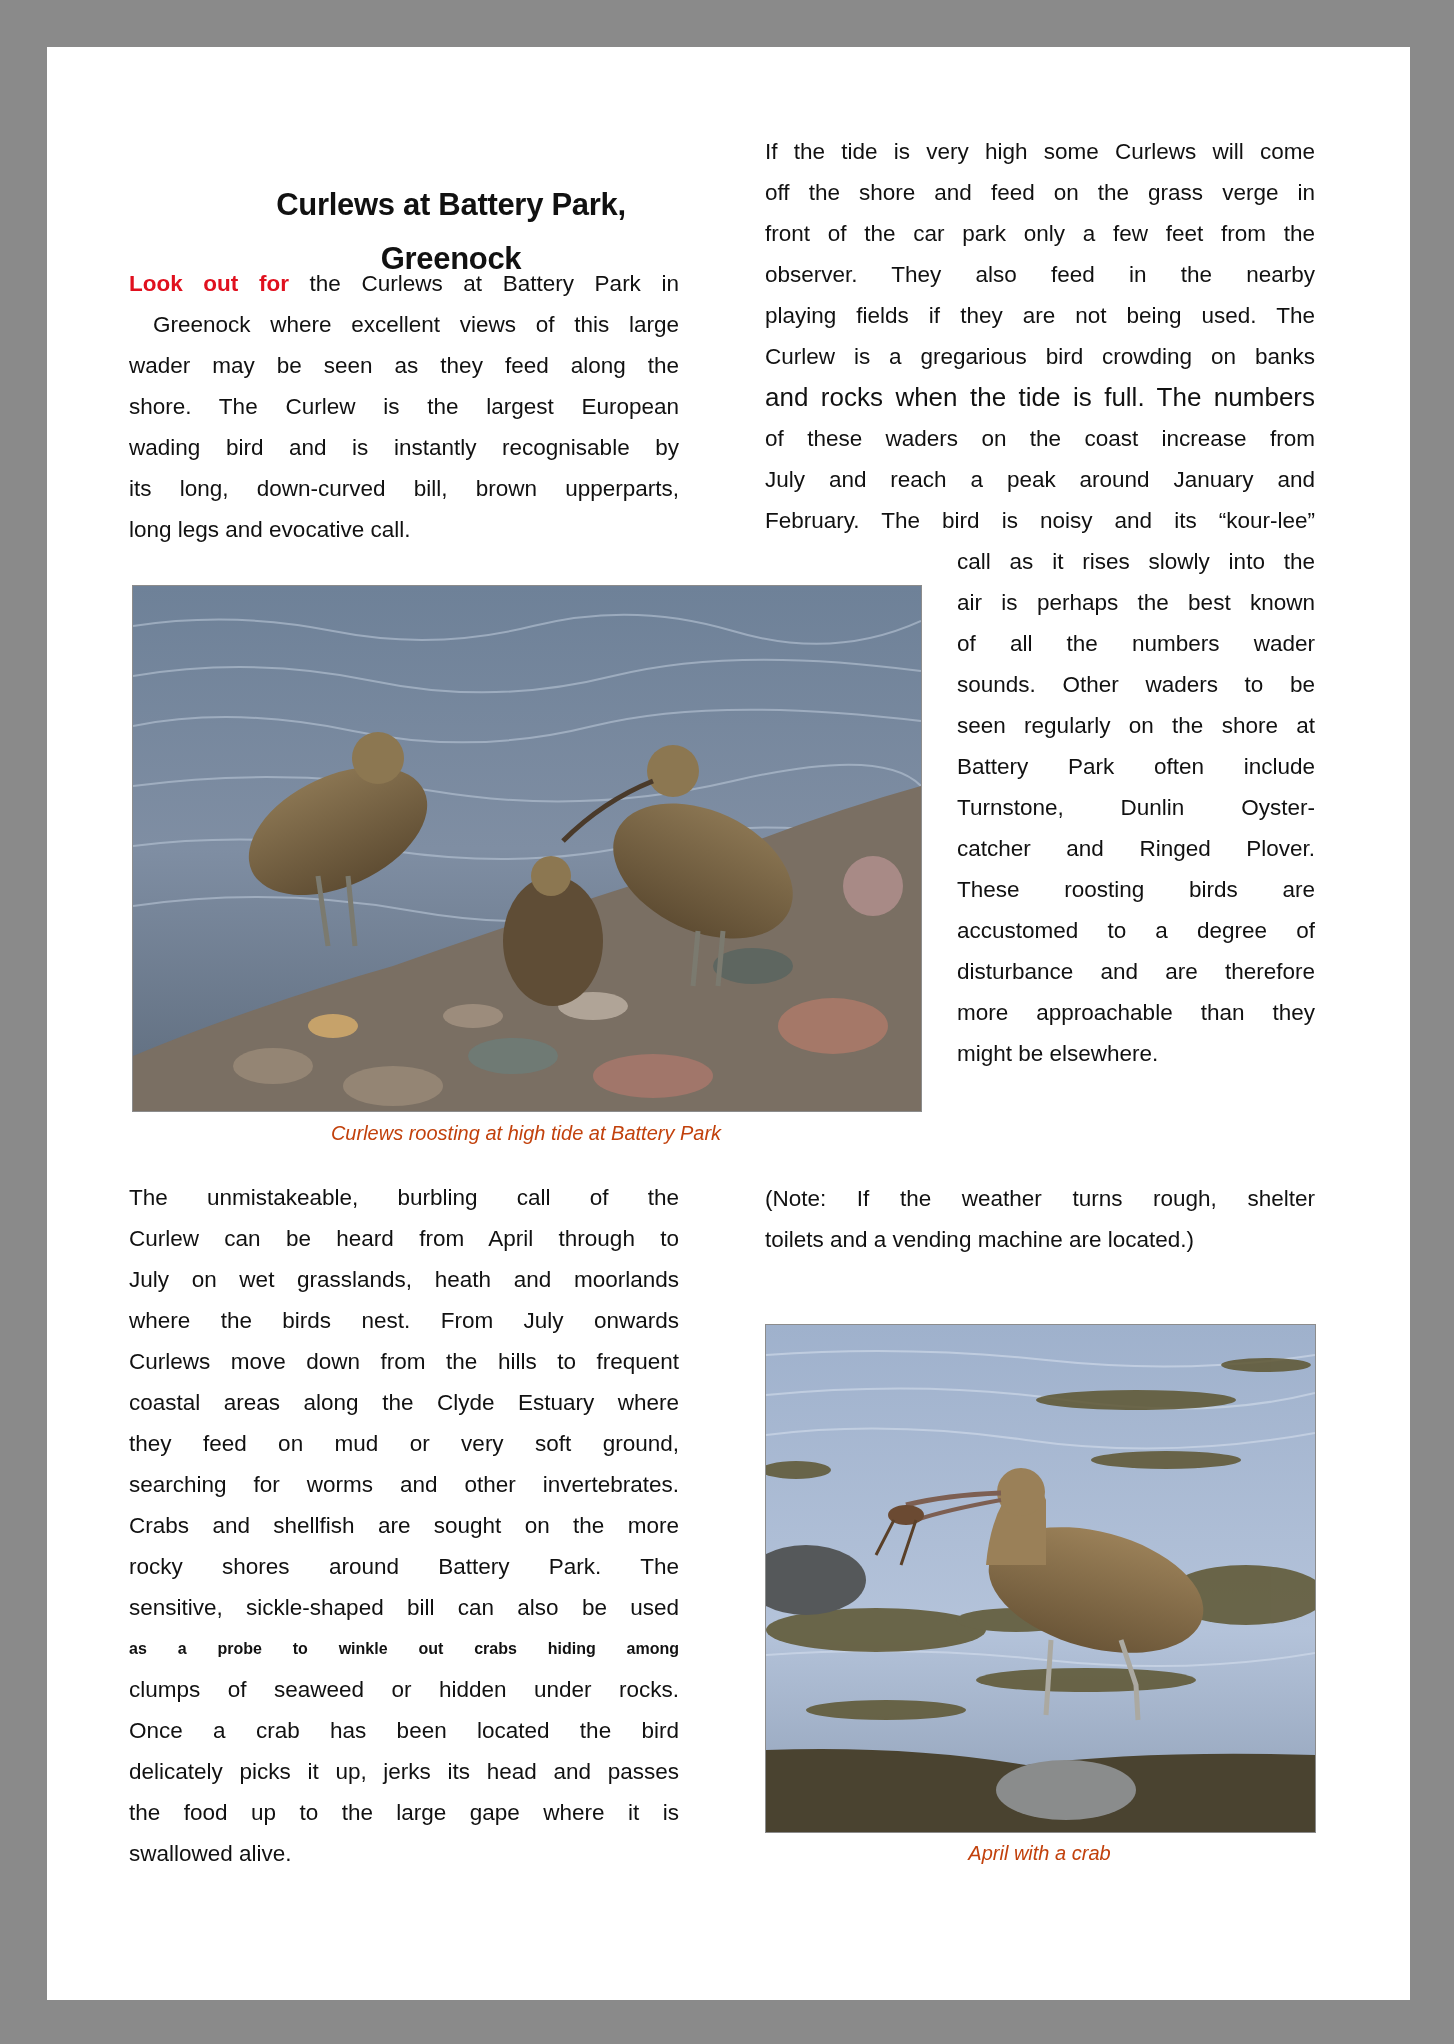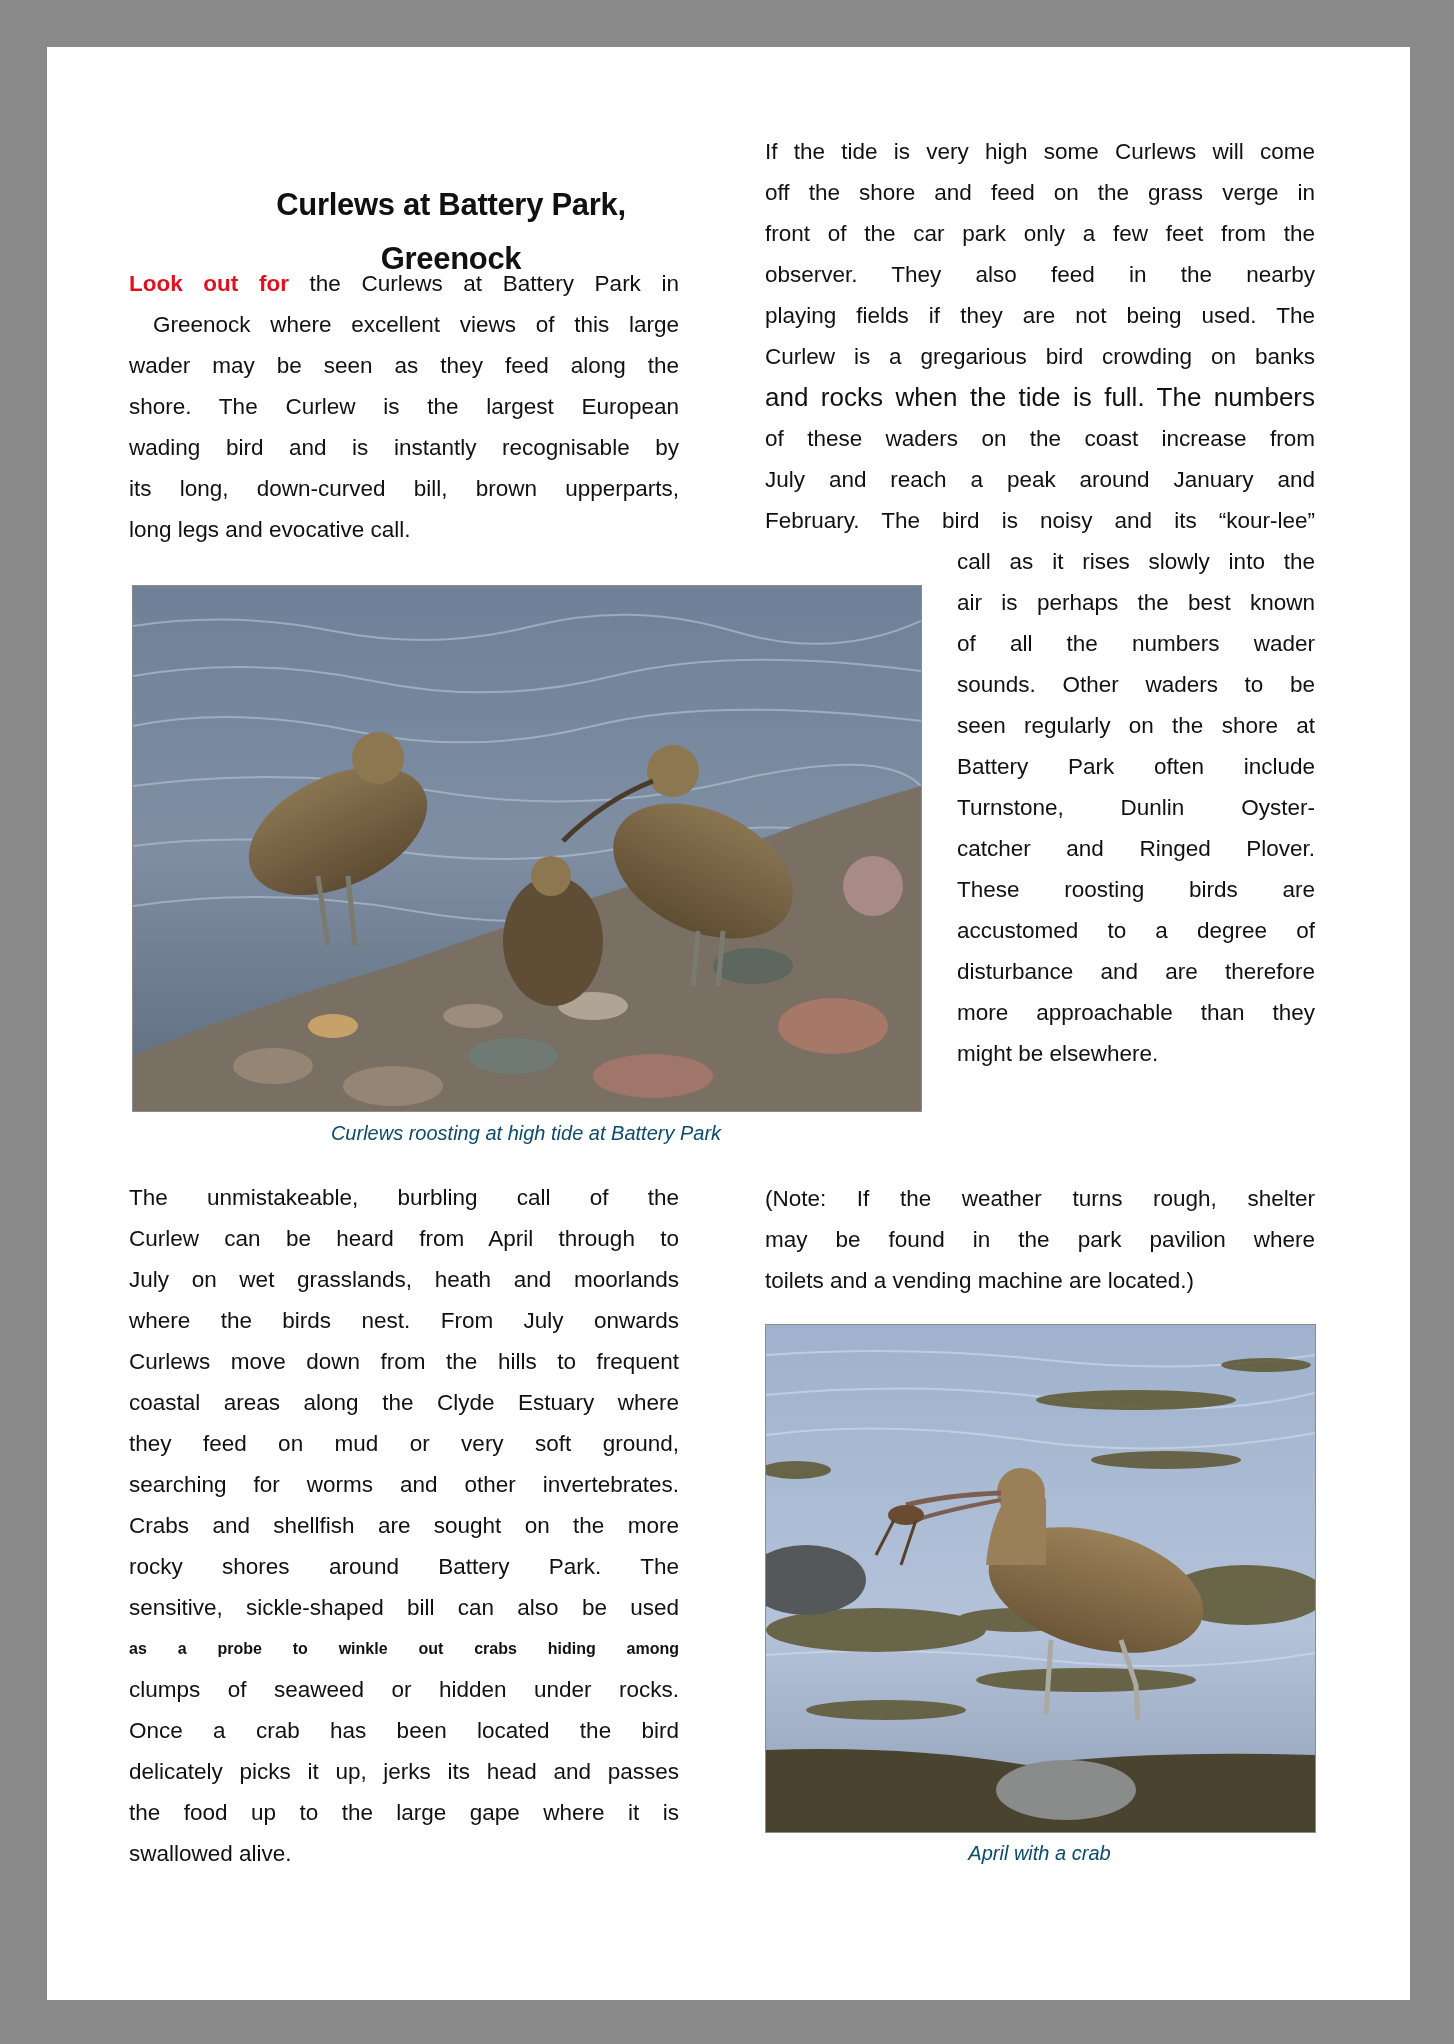--- a/index.html
+++ b/index.html
@@ -7,21 +7,21 @@
          font-family:"Liberation Sans", sans-serif; color:#111; }
   .page { position:absolute; left:47px; top:47px; width:1363px; height:1953px; background:#ffffff; }
   .title { position:absolute; left:129px; width:550px; text-align:center; font-weight:bold;
            font-size:31px; line-height:54px; top:131px; color:#111; letter-spacing:-0.3px; }
   .col { position:absolute; font-size:22.5px; line-height:41px; }
   .ln { display:block; height:41px; white-space:nowrap; overflow:visible; text-align:justify; text-align-last:justify; }
   .ln.last { text-align:left; text-align-last:left; }
   .red { color:#e0101e; font-weight:bold; }
   .photo { position:absolute; border:1px solid #8c8c8c; overflow:hidden; }
   .photo svg { display:block; width:100%; height:100%; }
-  .caption { position:absolute; font-style:italic; font-size:20px; line-height:26px; text-align:center; color:#0c4a6e; }
+  .caption { position:absolute; font-style:italic; font-size:20px; line-height:26px; text-align:center; color:#c2410c; }
 </style>
 </head>
 <body>
 
 <div class="page">
 
   <div class="title">
     <div>Curlews at Battery Park,</div>
     <div>Greenock</div>
   </div>
@@ -132,21 +132,20 @@
     <span class="ln" style="white-space: normal; font-size: 16px; overflow: hidden; font-weight: bold;">as a probe to winkle out crabs hiding among</span>
     <span class="ln" style="white-space: normal; font-size: 22.5px; overflow: hidden;">clumps of seaweed or hidden under rocks.</span>
     <span class="ln" style="white-space: normal; font-size: 22.5px; overflow: hidden;">Once a crab has been located the bird</span>
     <span class="ln" style="white-space: normal; font-size: 22.5px; overflow: hidden;">delicately picks it up, jerks its head and passes</span>
     <span class="ln" style="white-space: normal; font-size: 22.5px; overflow: hidden;">the food up to the large gape where it is</span>
     <span class="ln last" style="white-space: normal; font-size: 22.5px; overflow: hidden;">swallowed alive.</span>
   </div>
 
   <div class="col" style="left:718px; top:1131px; width:550px;">
     <span class="ln" style="white-space: normal; font-size: 22.5px; overflow: hidden;">(Note:  If the weather turns rough, shelter</span>
-    <span class="ln" style="white-space: normal; font-size: 22.5px; overflow: hidden;">may be found in the park pavilion where</span>
     <span class="ln last" style="white-space: normal; font-size: 22.5px; overflow: hidden;">toilets and a vending machine are located.)</span>
   </div>
 
   <div class="photo" style="left:718px; top:1277px; width:549px; height:507px;" title="A Curlew wading in shallow water holding a crab in its bill">
     <svg viewBox="0 0 549 507" preserveAspectRatio="none">
       <defs>
         <linearGradient id="w2" x1="0" y1="0" x2="0" y2="1">
           <stop offset="0" stop-color="#9fb1cc"></stop>
           <stop offset="0.6" stop-color="#b4c3da"></stop>
           <stop offset="1" stop-color="#8f9fb6"></stop>

